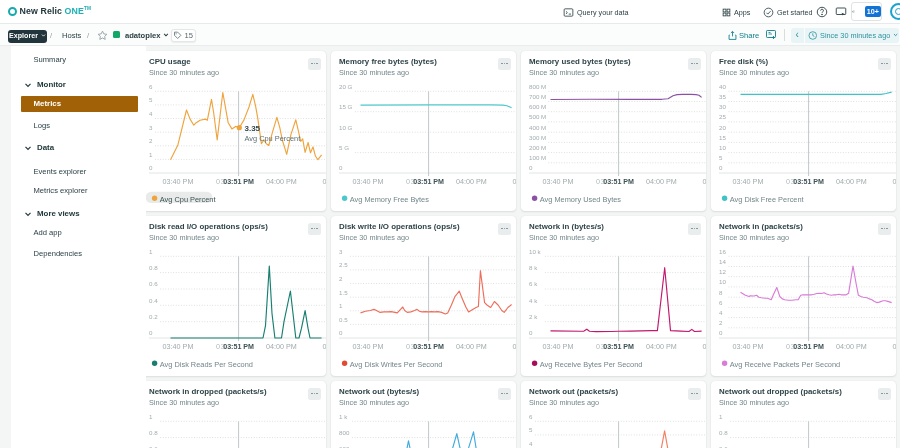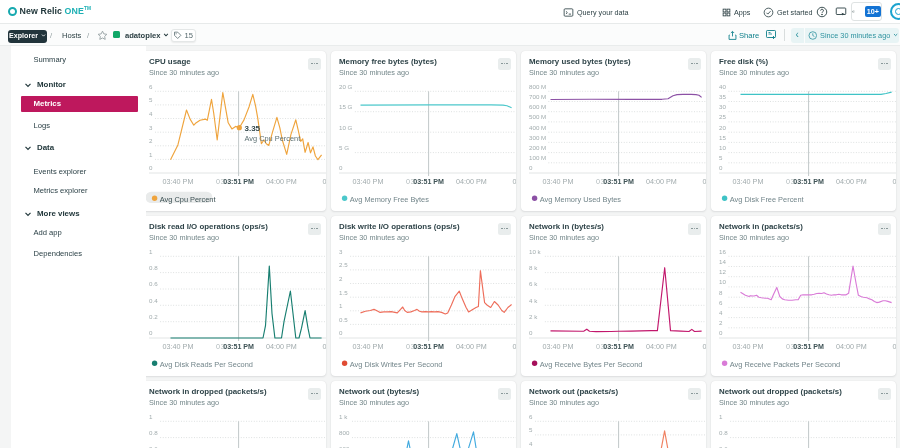--- a/index.html
+++ b/index.html
@@ -22,21 +22,21 @@
 .search .ph { position:absolute; left:19px; top:4px; font-size:7.3px; color:#5f7275; white-space:nowrap; }
 .key { position:absolute; top:2.5px; height:11px; background:#d9dddd; border-radius:2px; font-size:6.6px; color:#3c4d50; text-align:center; line-height:11px; font-weight:bold; }
 .titem { position:absolute; top:0; height:24px; display:flex; align-items:center; gap:3px; font-size:7.2px; color:#2b3f43; white-space:nowrap; }
 
 .expbtn { position:absolute; left:8px; top:6px; width:39px; height:13px; background:#22353c; border-radius:3px; color:#fff; font-size:7.1px; font-weight:bold; text-align:center; line-height:13px; }
 .b2t { position:absolute; top:0; height:22px; display:flex; align-items:center; font-size:7.6px; color:#2b3f43; white-space:nowrap; }
 .tagpill { position:absolute; left:170.5px; top:5px; width:25px; height:12.5px; background:#fff; border:1px solid #e4e7e7; border-radius:3px; box-shadow:0 1px 1.5px rgba(0,0,0,.07); display:flex; align-items:center; justify-content:center; gap:2.5px; font-size:7.6px; color:#53676b; }
 
 .snav { position:absolute; font-size:7.6px; color:#2b4046; white-space:nowrap; }
 .shead { position:absolute; font-size:7.9px; font-weight:bold; color:#22383c; white-space:nowrap; }
-.metrics-pill { position:absolute; left:9.5px; top:49.5px; width:117px; height:16px; background:#be185d; border-radius:1px; color:#fff; font-size:7.9px; font-weight:bold; line-height:16px; padding-left:13px; }
+.metrics-pill { position:absolute; left:9.5px; top:49.5px; width:117px; height:16px; background:#a16207; border-radius:1px; color:#fff; font-size:7.9px; font-weight:bold; line-height:16px; padding-left:13px; }
 .chev { position:absolute; width:8px; height:8px; }
 </style></head>
 <body>
 <div class="main"></div>
 <div class="cards">
 <div class="card" style="left:141px;top:51px">
 <div class="ct">CPU usage</div>
 <div class="cs">Since 30 minutes ago</div>
 <div class="dots">
         <span></span>

